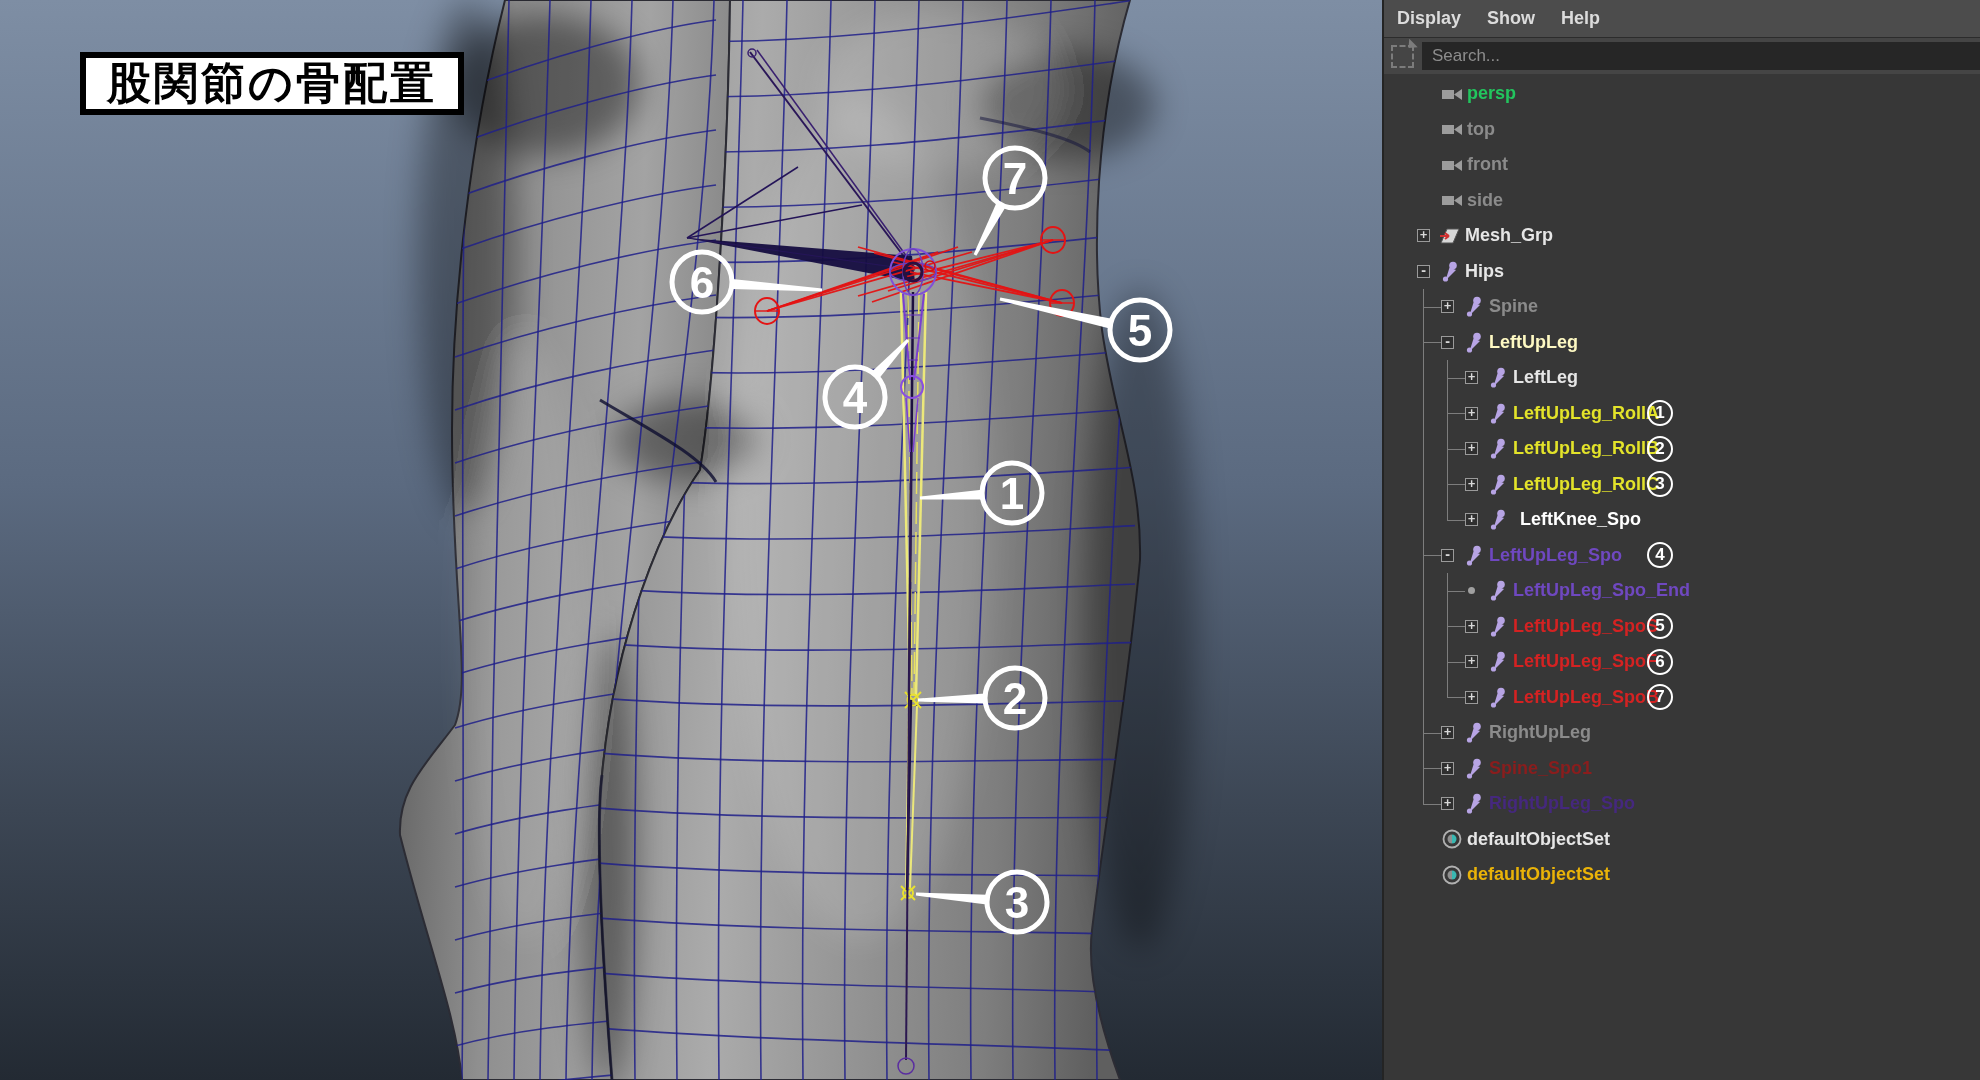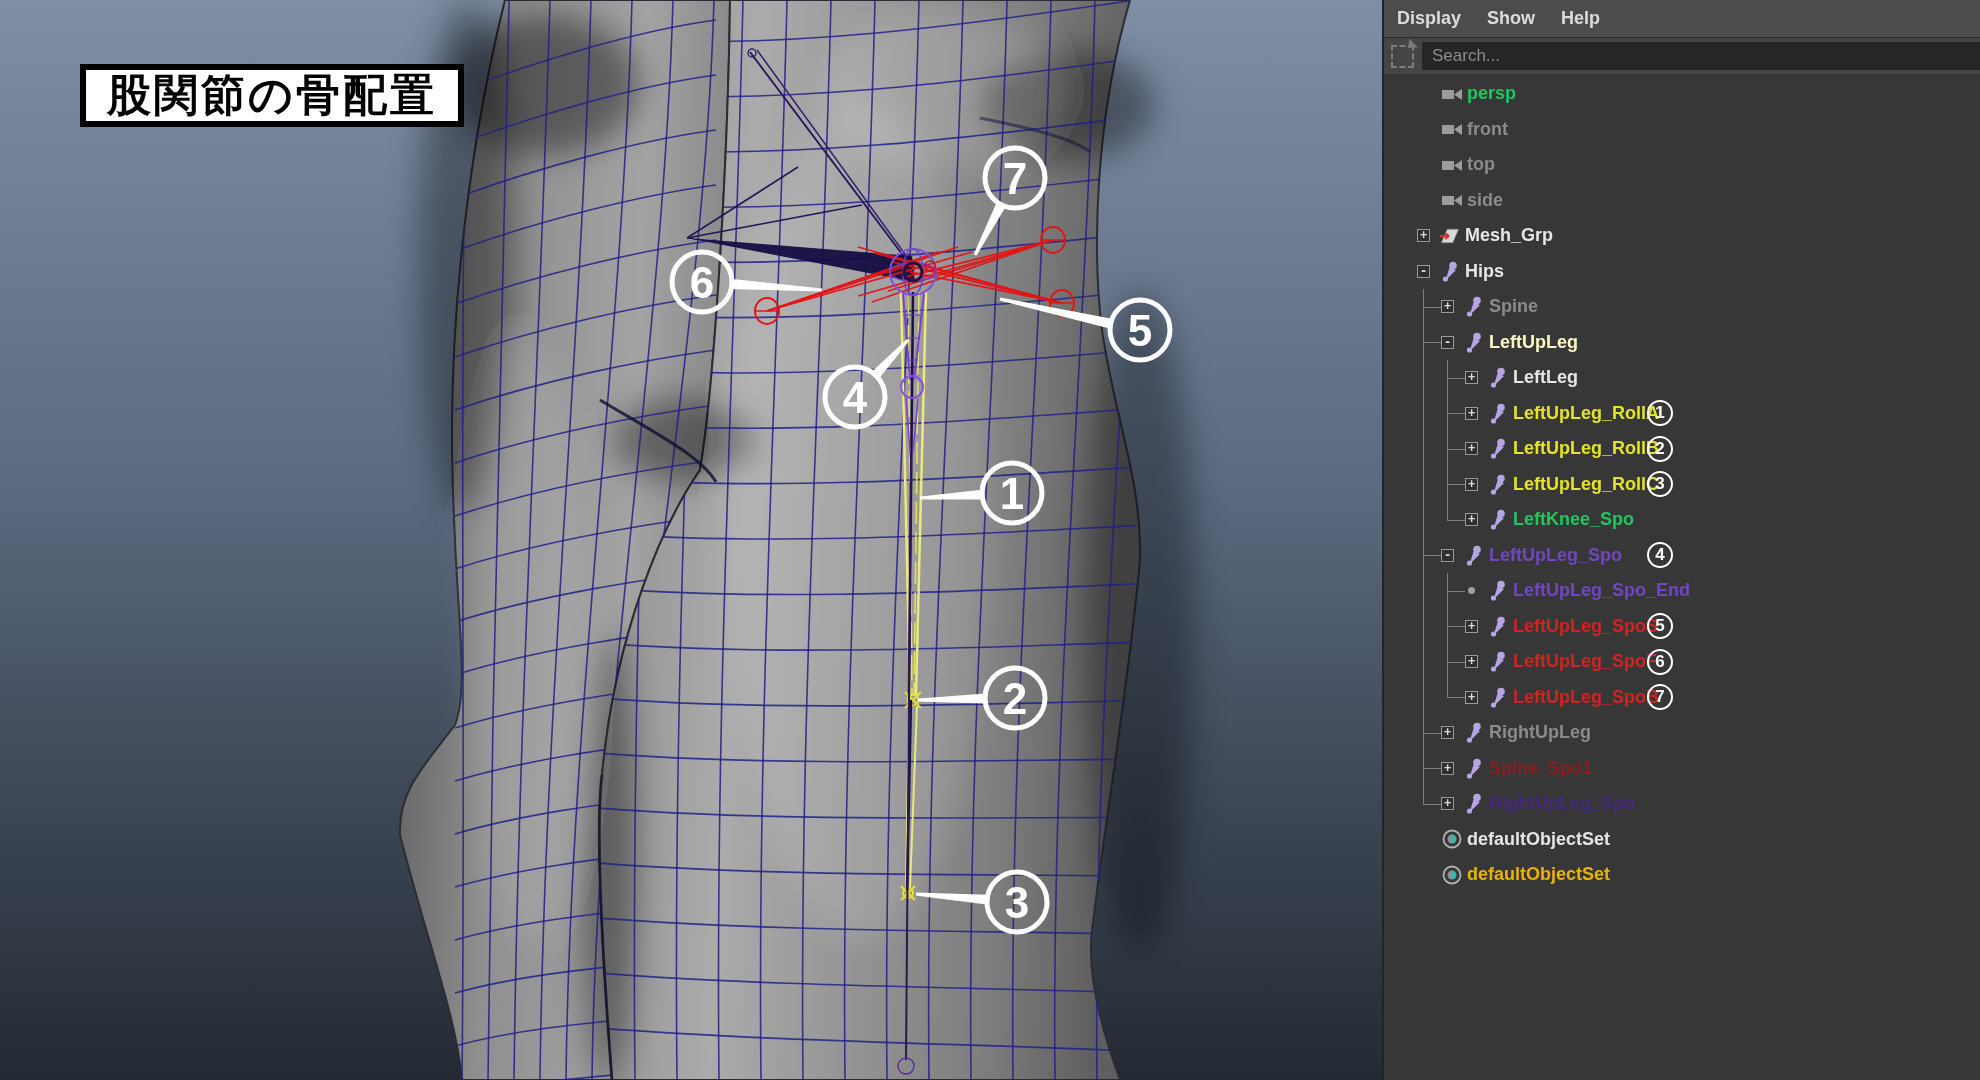--- a/index.html
+++ b/index.html
@@ -4,21 +4,21 @@
 <style>
   html,body{margin:0;padding:0;background:#222;}
   body{width:1980px;height:1080px;overflow:hidden;position:relative;
        font-family:"Liberation Sans","DejaVu Sans",sans-serif;}
 
   
   .viewport{position:absolute;left:0;top:0;width:1382px;height:1080px;
     background:linear-gradient(180deg,#7e8ea4 0%,#5b6a80 45%,#3c4654 75%,#232a33 100%);}
   .viewport svg{position:absolute;left:0;top:0;}
 
-  .vp-title{position:absolute;left:80px;top:64px;width:372px;height:51px;
+  .vp-title{position:absolute;left:80px;top:52px;width:372px;height:51px;
     background:#ffffff;border:6px solid #000;display:flex;align-items:center;
     justify-content:center;font-size:44px;font-weight:bold;color:#000;
     letter-spacing:3px;white-space:nowrap;}
 
   
   .outliner{position:absolute;left:1382px;top:0;width:598px;height:1080px;
     background:#373737;border-left:2px solid #242424;box-sizing:border-box;}
   .ol-menubar{height:38px;background:#4c4c4c;display:flex;align-items:center;
     padding-left:13px;gap:26px;border-bottom:1px solid #2c2c2c;box-sizing:border-box;}
   .ol-menu-item{font-size:18px;font-weight:600;color:#dcdcdc;cursor:default;}
@@ -317,32 +317,32 @@
       </div>
       <div class="orow">
         <span class="cell"></span>
         <span class="nobox"></span>
         <span class="oicon">
           <svg width="24" height="20">
             <rect x="1" y="6" width="12" height="9" fill="#9c9c9c"></rect>
             <polygon points="13,10.5 21,5 21,16" fill="#9c9c9c"></polygon>
           </svg>
         </span>
-        <span class="olabel" style="color: rgb(139, 139, 139);">front</span>
+        <span class="olabel" style="color: rgb(139, 139, 139);">top</span>
       </div>
       <div class="orow">
         <span class="cell"></span>
         <span class="nobox"></span>
         <span class="oicon">
           <svg width="24" height="20">
             <rect x="1" y="6" width="12" height="9" fill="#9c9c9c"></rect>
             <polygon points="13,10.5 21,5 21,16" fill="#9c9c9c"></polygon>
           </svg>
         </span>
-        <span class="olabel" style="color: rgb(139, 139, 139);">top</span>
+        <span class="olabel" style="color: rgb(139, 139, 139);">front</span>
       </div>
       <div class="orow">
         <span class="cell"></span>
         <span class="nobox"></span>
         <span class="oicon">
           <svg width="24" height="20">
             <rect x="1" y="6" width="12" height="9" fill="#9c9c9c"></rect>
             <polygon points="13,10.5 21,5 21,16" fill="#9c9c9c"></polygon>
           </svg>
         </span>
@@ -452,21 +452,21 @@
         <span class="cell v"></span>
         <span class="cell l"></span>
         <span class="ebox">+</span>
         <span class="oicon">
           <svg width="20" height="21">
             <circle cx="13" cy="4.5" r="3.8" fill="#b7a4e4"></circle>
             <polygon points="9.5,6.5 16,9 5.5,19.5" fill="#b7a4e4"></polygon>
             <circle cx="5.5" cy="18" r="2.6" fill="#b7a4e4"></circle>
           </svg>
         </span>
-        <span class="olabel" style="color: #22c55e;">LeftKnee_Spo</span>
+        <span class="olabel" style="color: #ffffff; margin-left: 7px;">LeftKnee_Spo</span>
       </div>
       <div class="orow">
         <span class="cell t"></span>
         <span class="ebox">-</span>
         <span class="oicon">
           <svg width="20" height="21">
             <circle cx="13" cy="4.5" r="3.8" fill="#b7a4e4"></circle>
             <polygon points="9.5,6.5 16,9 5.5,19.5" fill="#b7a4e4"></polygon>
             <circle cx="5.5" cy="18" r="2.6" fill="#b7a4e4"></circle>
           </svg>

